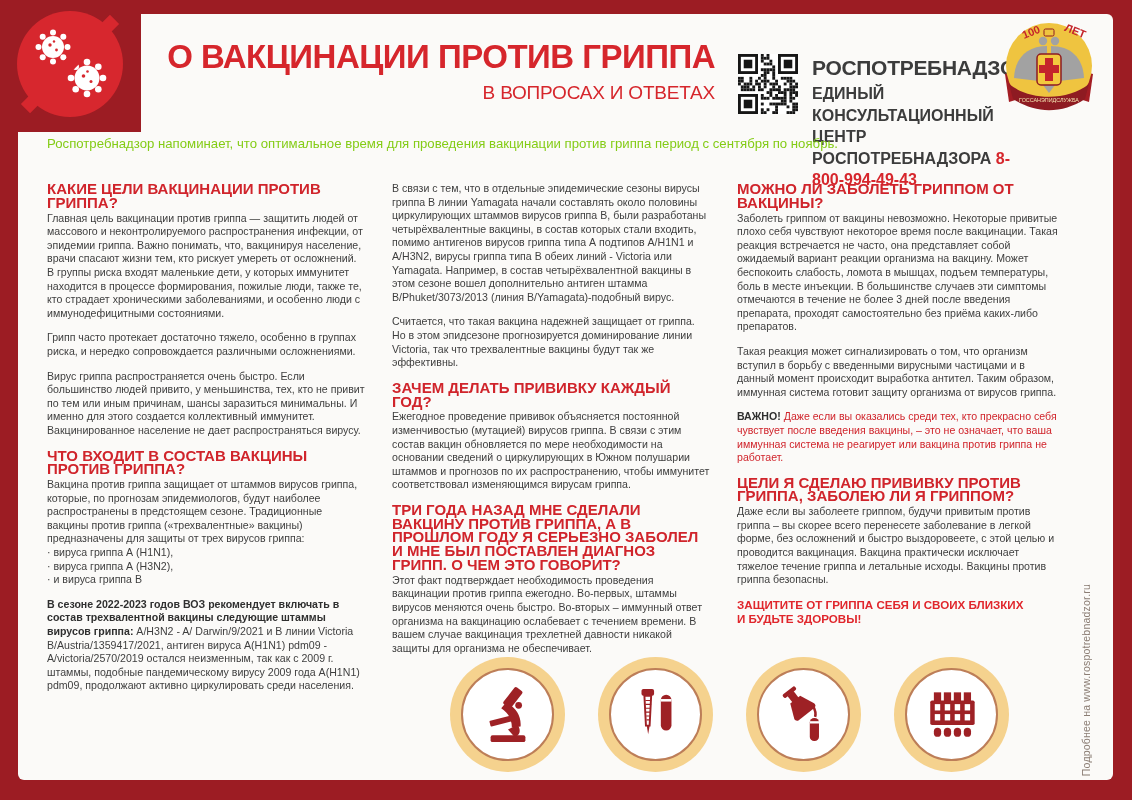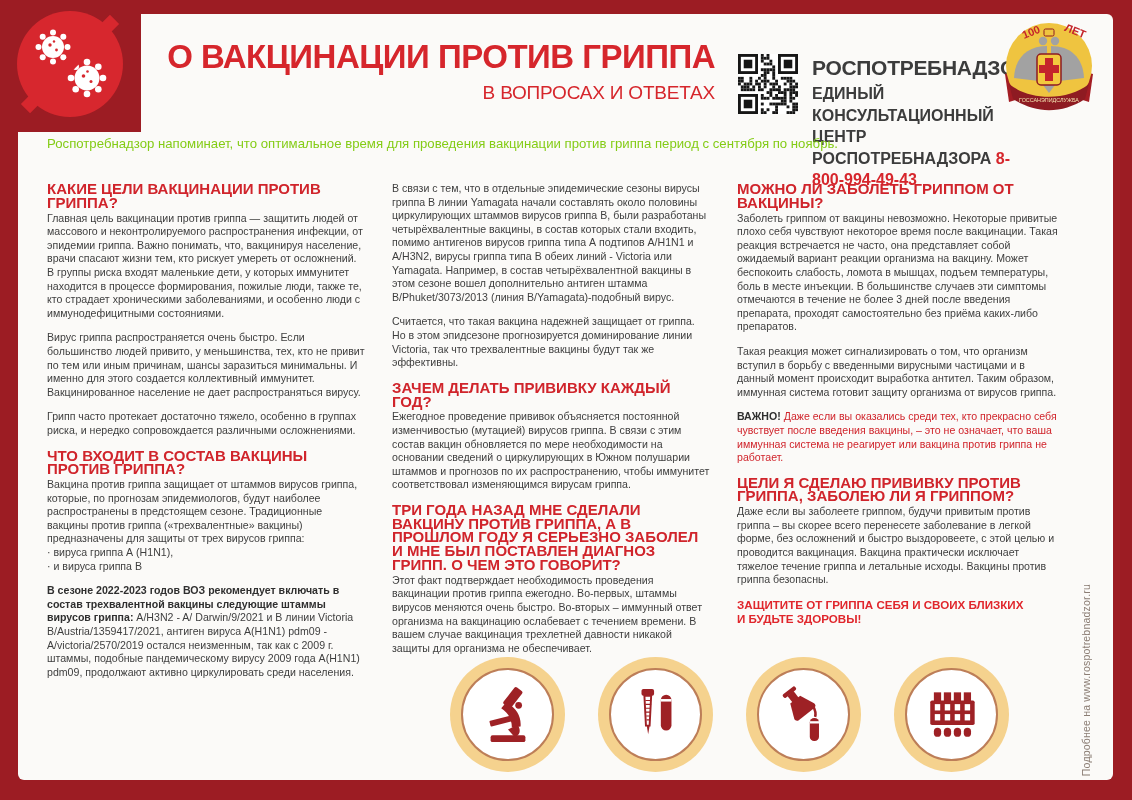--- a/index.html
+++ b/index.html
@@ -230,26 +230,27 @@
   <path d="M9 64 C30 81 68 81 89 64 L85 79 C62 94 36 94 13 79 Z" fill="#8e1b22"></path>
   <text x="49" y="82" font-size="5.4" fill="#f4e3b0" text-anchor="middle">ГОССАНЭПИДСЛУЖБА</text>
 </svg>
 
 <div class="intro">Роспотребнадзор напоминает, что оптимальное время для проведения вакцинации против гриппа период с сентября по ноябрь.</div>
 
 <div class="cols">
   <div class="col">
     <div class="qhead">КАКИЕ ЦЕЛИ ВАКЦИНАЦИИ ПРОТИВ ГРИППА?</div>
     <p>Главная цель вакцинации против гриппа — защитить людей от массового и неконтролируемого распространения инфекции, от эпидемии гриппа. Важно понимать, что, вакцинируя население, врачи спасают жизни тем, кто рискует умереть от осложнений. В группы риска входят маленькие дети, у которых иммунитет находится в процессе формирования, пожилые люди, также те, кто страдает хроническими заболеваниями, и особенно люди с иммунодефицитными состояниями.</p>
+    <p>Грипп часто протекает достаточно тяжело, особенно в группах риска, и нередко сопровождается различными осложнениями.</p>
     <p>Вирус гриппа распространяется очень быстро. Если большинство людей привито, у меньшинства, тех, кто не привит по тем или иным причинам, шансы заразиться минимальны. И именно для этого создается коллективный иммунитет. Вакцинированное население не дает распространяться вирусу.</p>
-    <p>Грипп часто протекает достаточно тяжело, особенно в группах риска, и нередко сопровождается различными осложнениями.</p>
     <div class="qhead">ЧТО ВХОДИТ В СОСТАВ ВАКЦИНЫ ПРОТИВ ГРИППА?</div>
     <p style="margin-bottom:0">Вакцина против гриппа защищает от штаммов вирусов гриппа, которые, по прогнозам эпидемиологов, будут наиболее распространены в предстоящем сезоне. Традиционные вакцины против гриппа («трехвалентные» вакцины) предназначены для защиты от трех вирусов гриппа:</p>
     <div class="list">
       <div>· вируса гриппа А (H1N1),</div>
+      <div>· вируса гриппа А (H3N2),</div>
       <div>· и вируса гриппа В</div>
     </div>
     <p><span class="lead">В сезоне 2022-2023 годов ВОЗ рекомендует включать в состав трехвалентной вакцины следующие штаммы вирусов гриппа:</span><span> А/Н3N2 - A/ Darwin/9/2021 и В линии Victoria B/Austria/1359417/2021, антиген вируса A(H1N1) pdm09 - A/victoria/2570/2019 остался неизменным, так как с 2009 г. штаммы, подобные пандемическому вирусу 2009 года A(H1N1) pdm09, продолжают активно циркулировать среди населения.</span></p>
   </div>
 
   <div class="col">
     <p>В связи с тем, что в отдельные эпидемические сезоны вирусы гриппа В линии Yamagata начали составлять около половины циркулирующих штаммов вирусов гриппа В, были разработаны четырёхвалентные вакцины, в состав которых стали входить, помимо антигенов вирусов гриппа типа А подтипов A/H1N1 и A/H3N2, вирусы гриппа типа В обеих линий - Victoria или Yamagata. Например, в состав четырёхвалентной вакцины в этом сезоне вошел дополнительно антиген штамма B/Phuket/3073/2013 (линия B/Yamagata)-подобный вирус.</p>
     <p>Считается, что такая вакцина надежней защищает от гриппа. Но в этом эпидсезоне прогнозируется доминирование линии Victoria, так что трехвалентные вакцины будут так же эффективны.</p>
     <div class="qhead">ЗАЧЕМ ДЕЛАТЬ ПРИВИВКУ КАЖДЫЙ ГОД?</div>
     <p>Ежегодное проведение прививок объясняется постоянной изменчивостью (мутацией) вирусов гриппа. В связи с этим состав вакцин обновляется по мере необходимости на основании сведений о циркулирующих в Южном полушарии штаммов и прогнозов по их распространению, чтобы иммунитет соответствовал изменяющимся вирусам гриппа.</p>

